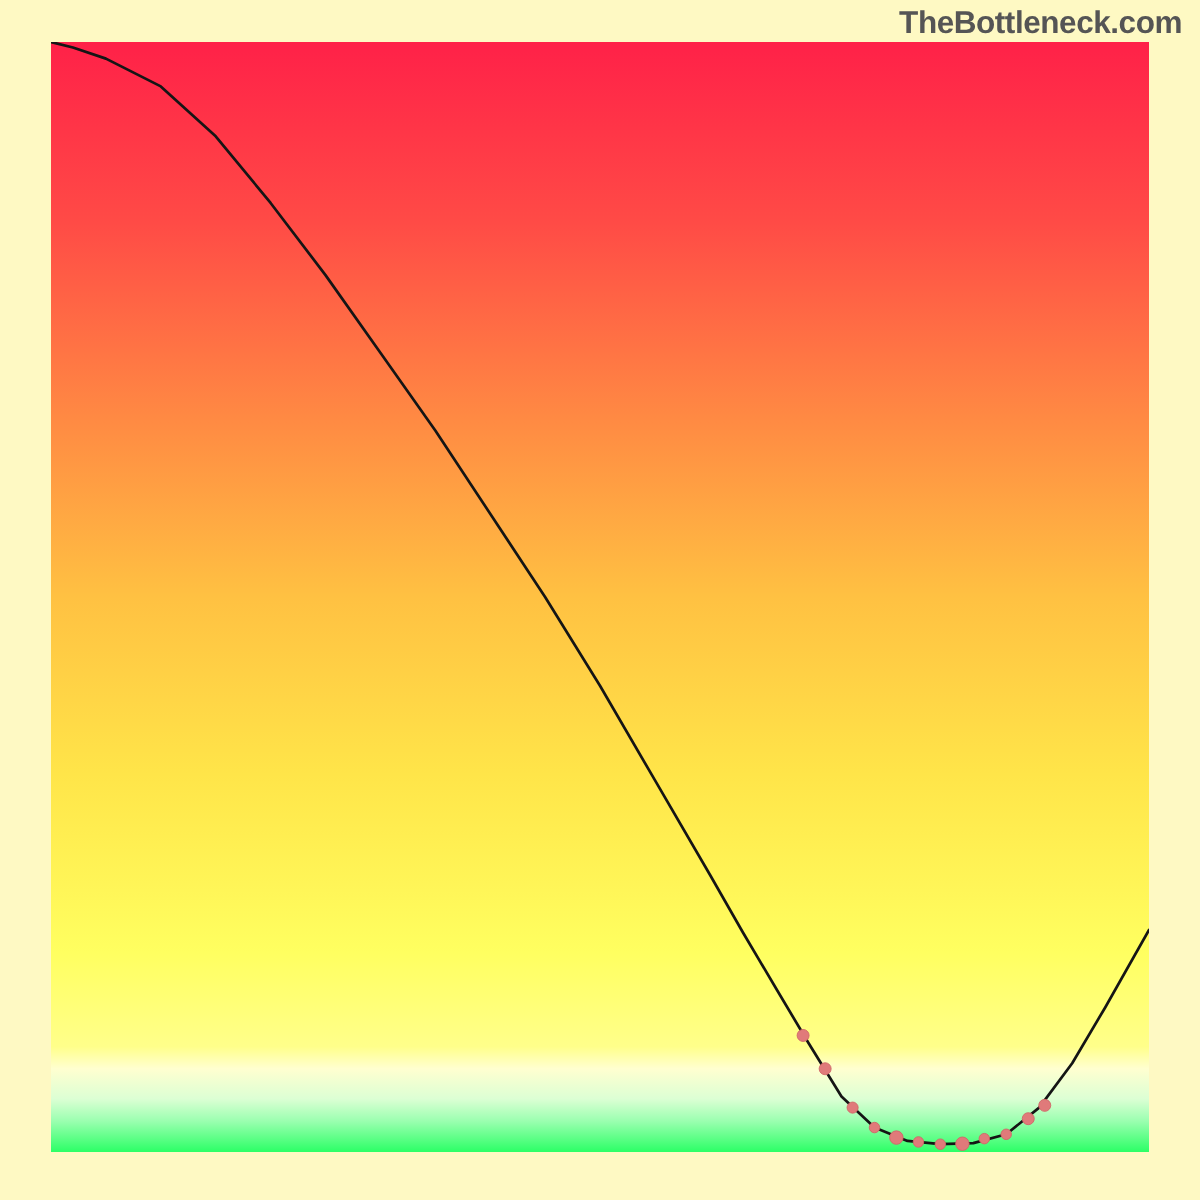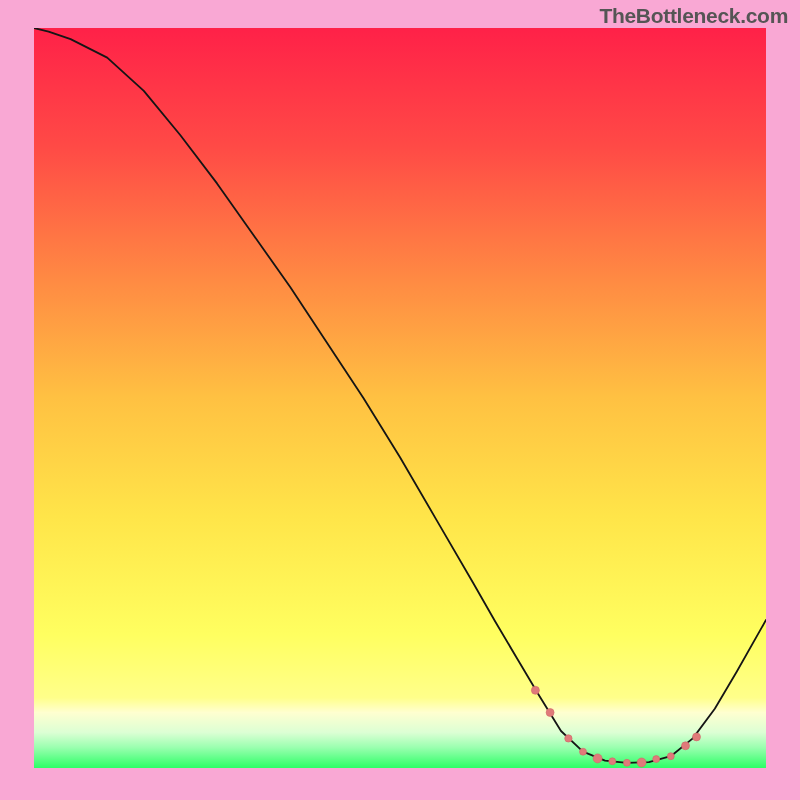--- a/index.html
+++ b/index.html
@@ -7,21 +7,21 @@
     padding: 0;
     width: 800px;
     height: 800px;
     background: #000000;
     overflow: hidden;
   }
   .page {
     width: 800px;
     height: 800px;
     position: relative;
-    background: #f9a8d4;
+    background: #fef9c3;
   }
   .attribution {
     position: absolute;
     top: 4px;
     right: 12px;
     color: #555555;
     font-family: Arial, Helvetica, sans-serif;
     font-size: 21px;
     font-weight: bold;
     letter-spacing: -0.3px;

